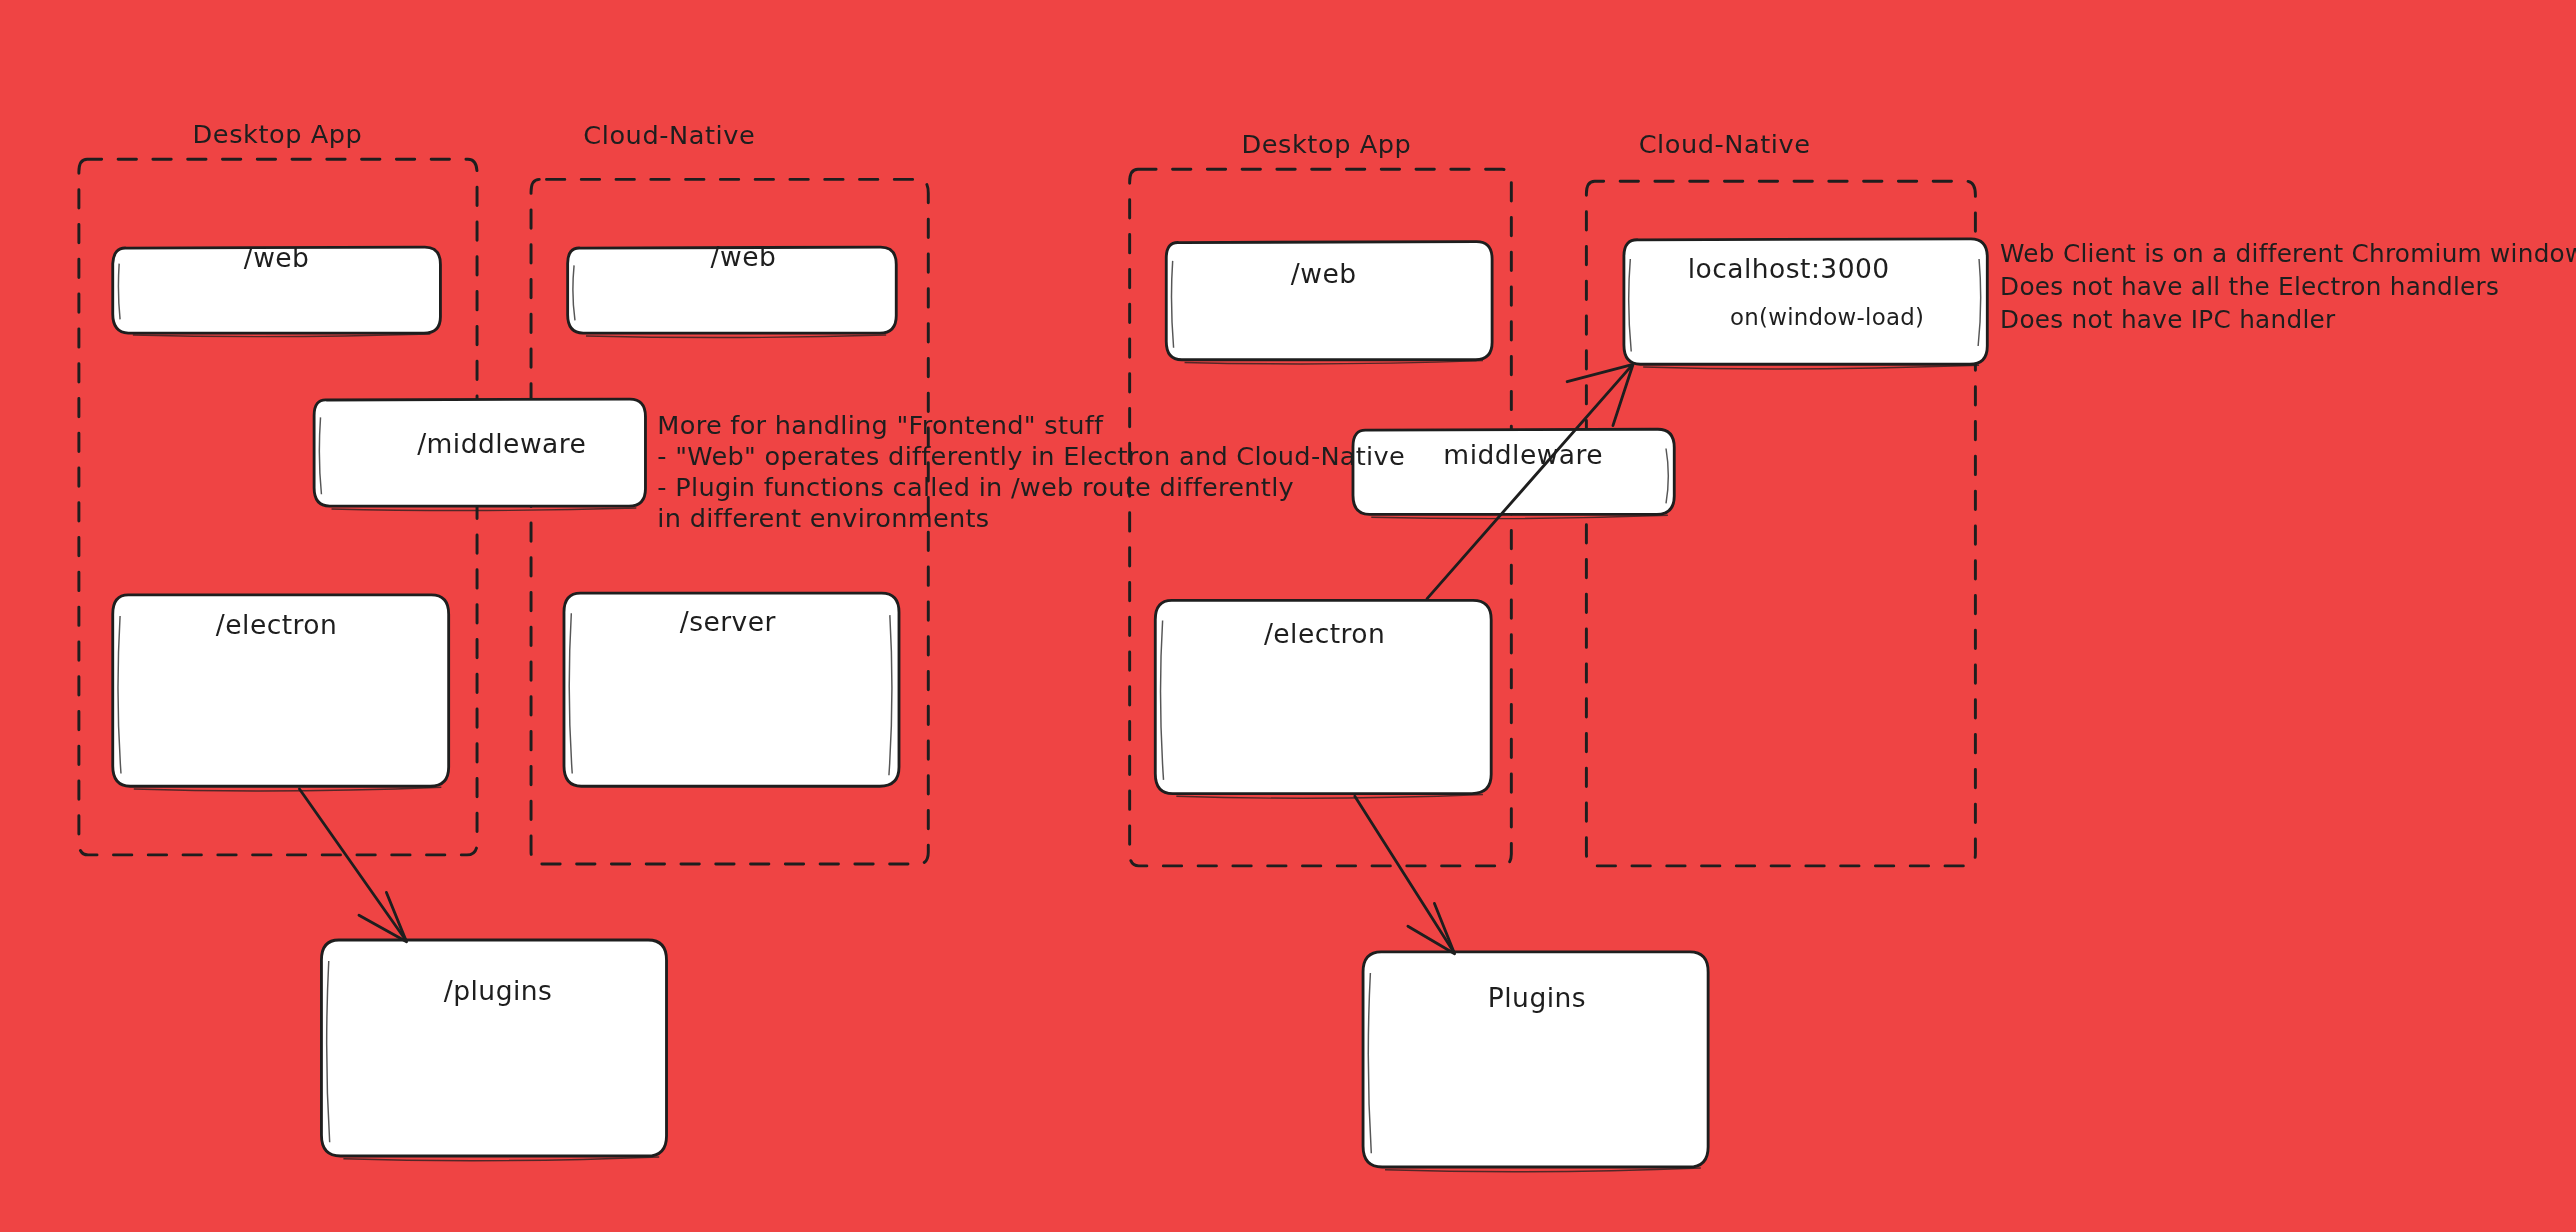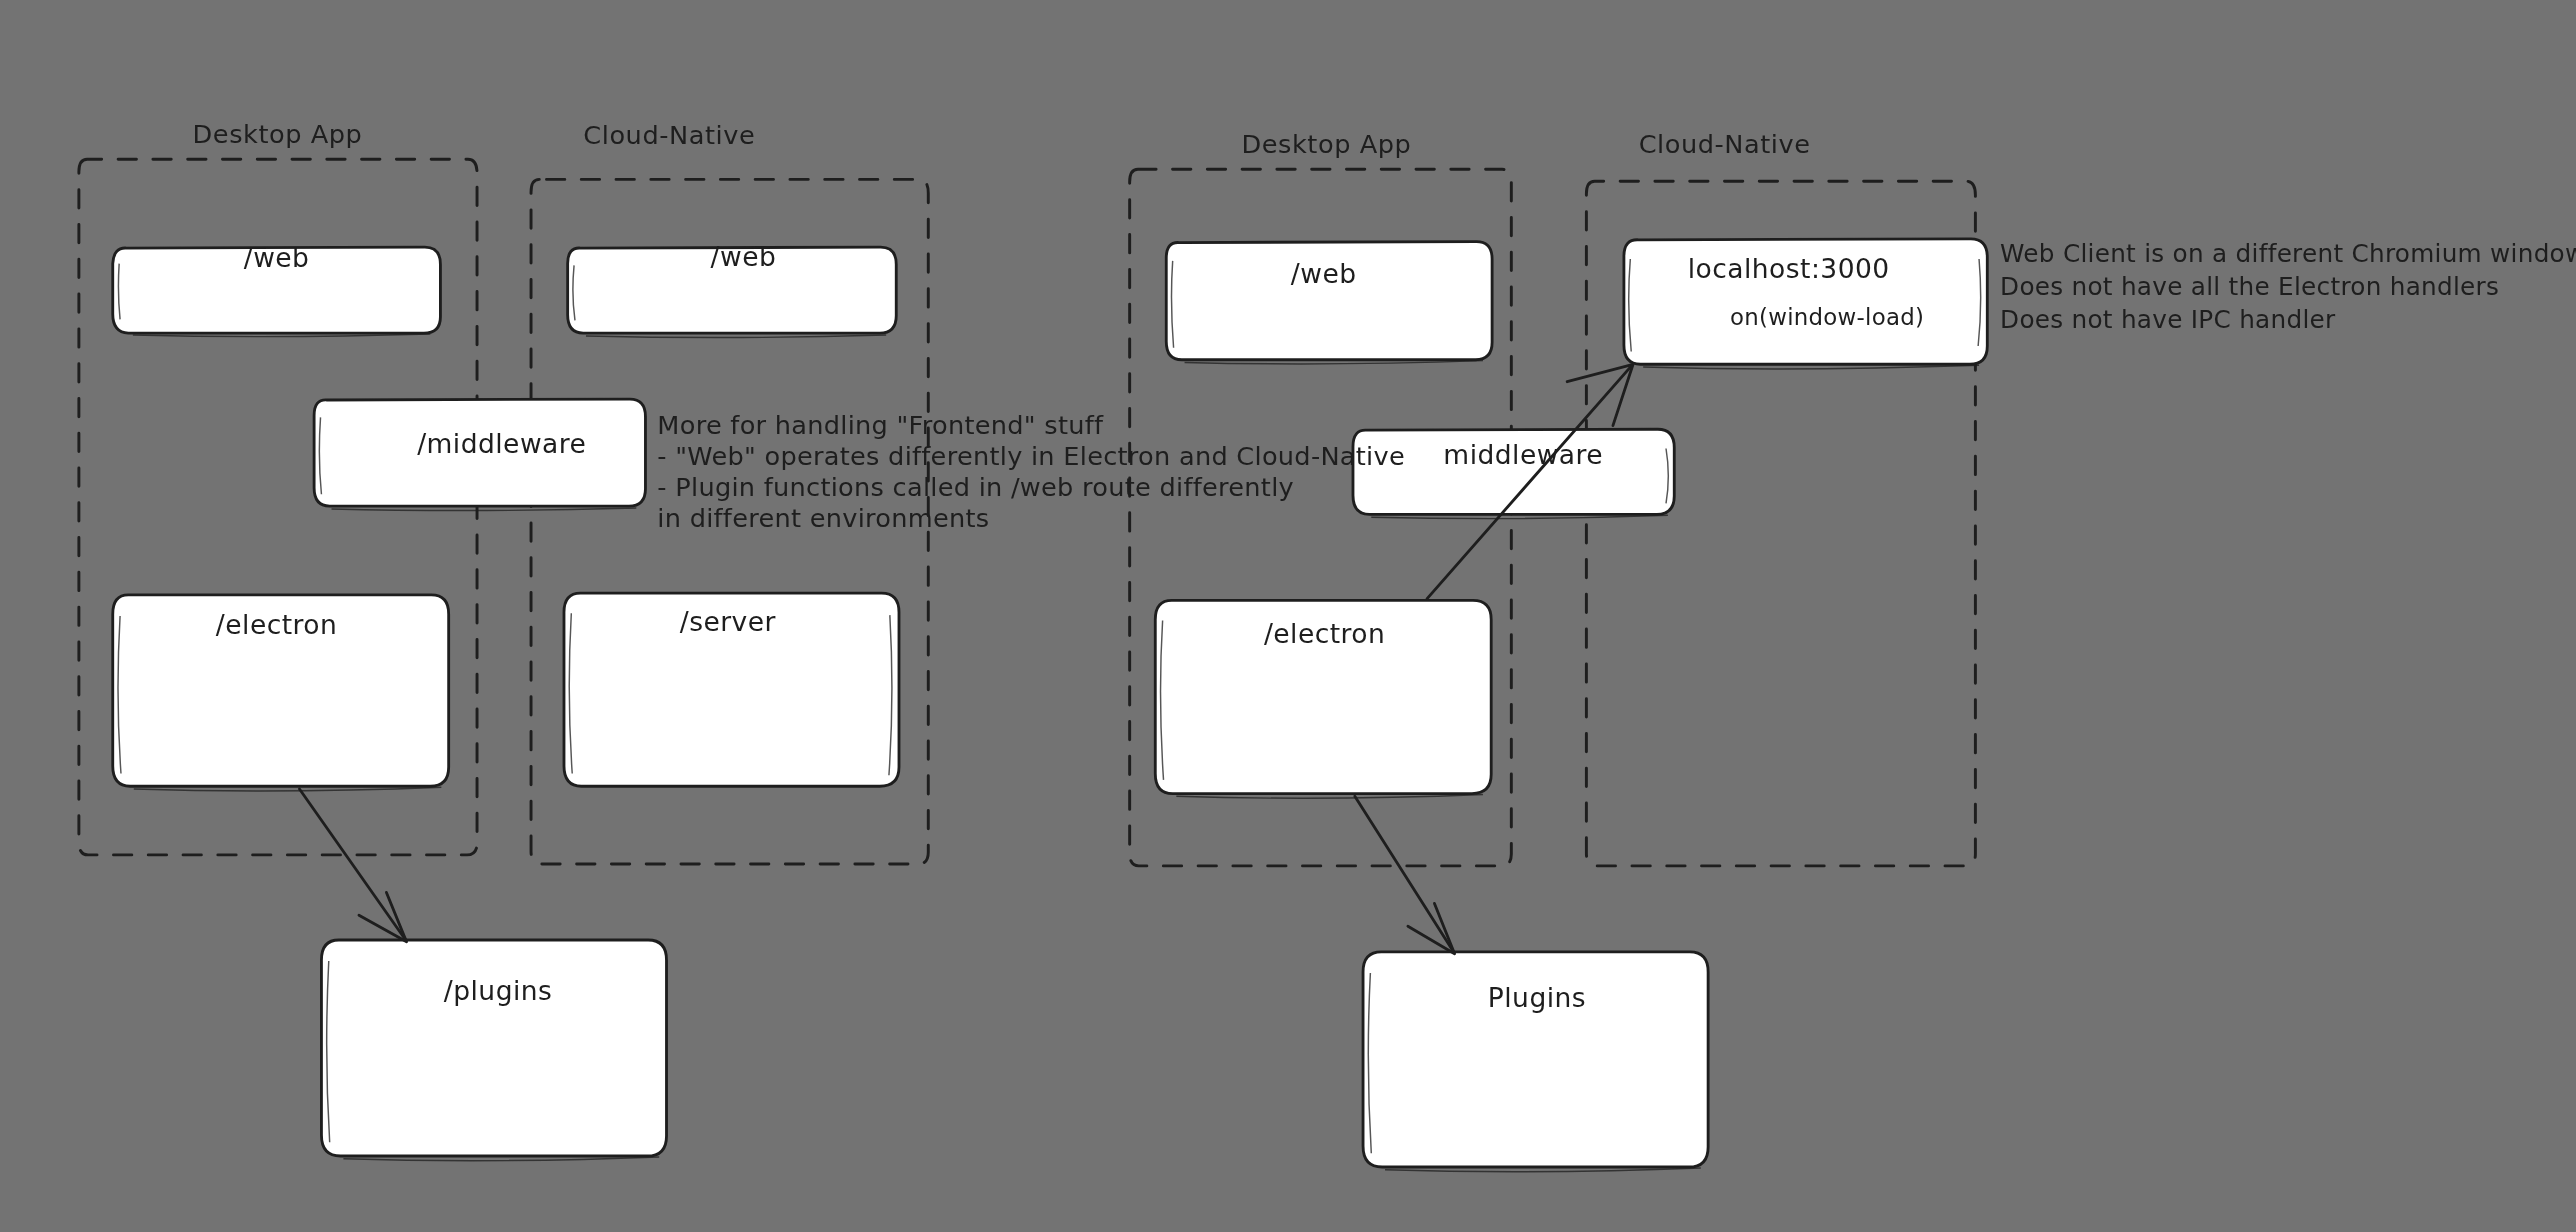--- a/index.html
+++ b/index.html
@@ -10,21 +10,21 @@
   body {
     width: 2576px;
     height: 1232px;
     overflow: hidden;
     font-family: "DejaVu Sans", sans-serif;
   }
   #canvas {
     position: relative;
     width: 2576px;
     height: 1232px;
-    background: #737373;
+    background: #ef4444;
   }
   svg.layer {
     position: absolute;
     top: 0; left: 0;
     width: 2576px;
     height: 1232px;
   }
   .hand-text {
     font-family: "DejaVu Sans", sans-serif;
     font-weight: 400;

